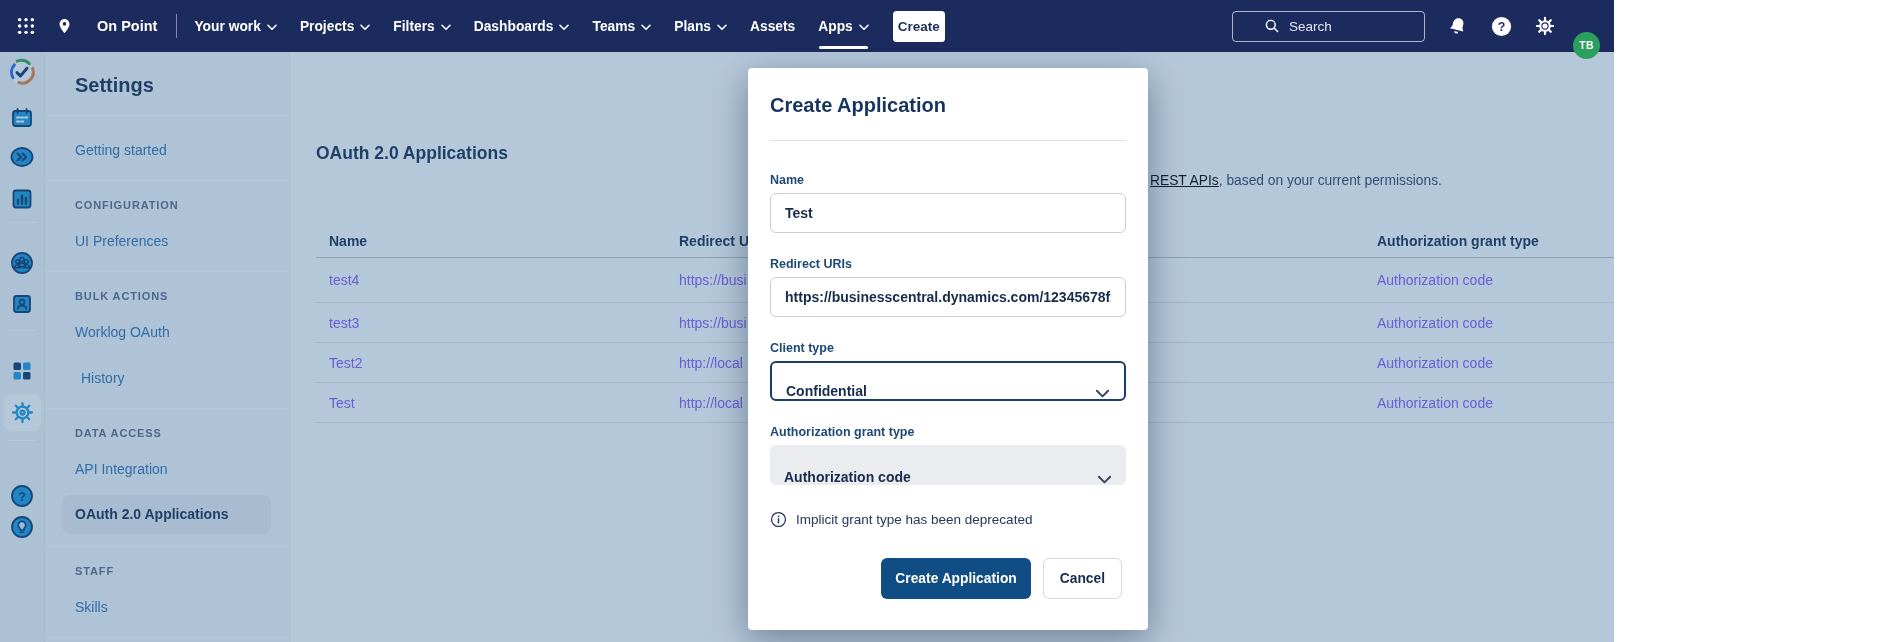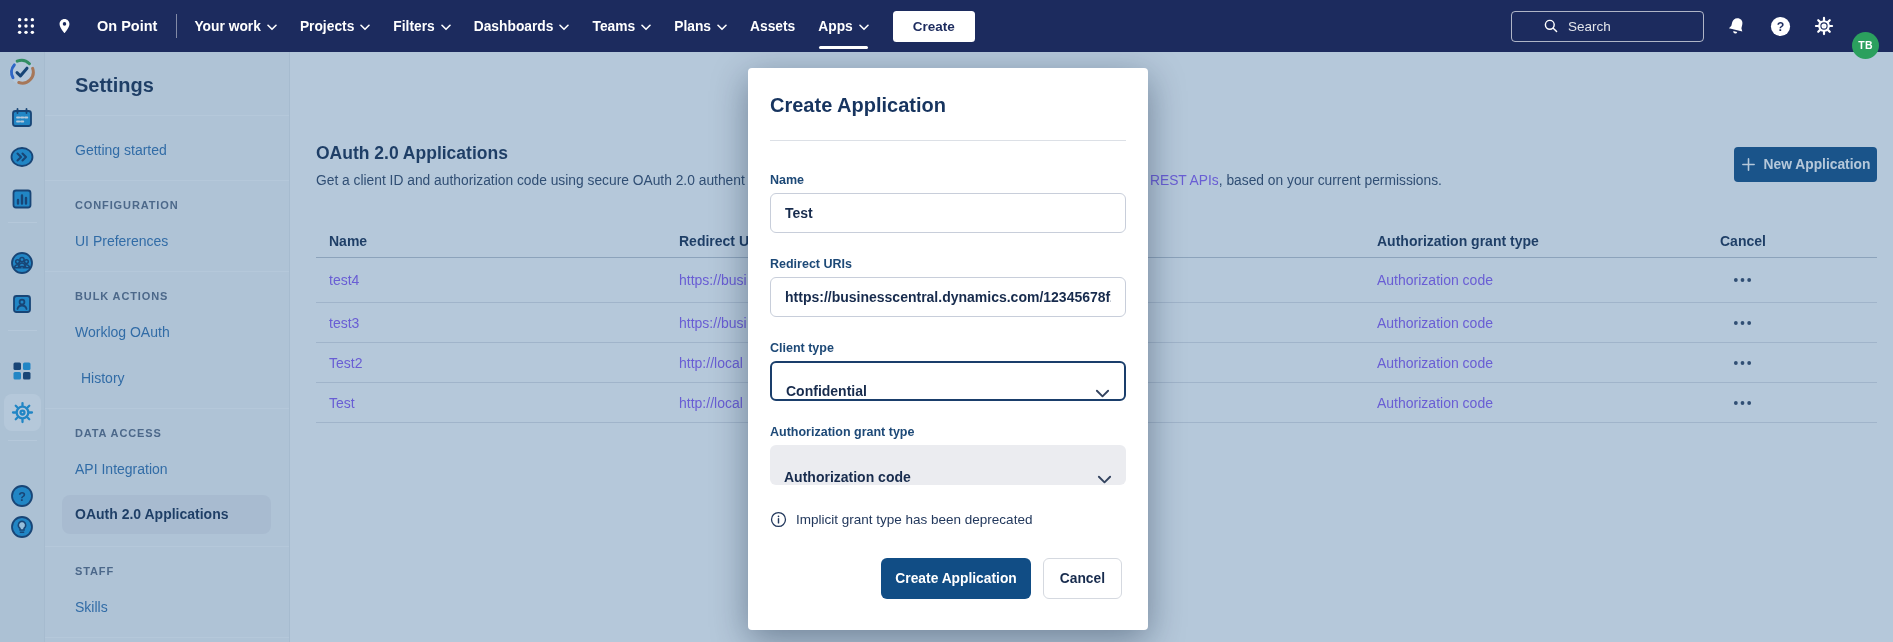--- a/index.html
+++ b/index.html
@@ -1,33 +1,33 @@
 <!DOCTYPE html>
 <html><head>
 <meta charset="utf-8">
 <style>
   * { margin:0; padding:0; box-sizing:border-box; }
   html,body { width:1893px; height:642px; overflow:hidden; }
   body { font-family:"Liberation Sans", sans-serif; background:#fff; }
-  .stage { position:relative; width:1893px; height:642px; overflow:hidden; background:#fff; }
+  .stage { position:relative; width:1614px; height:642px; overflow:hidden; background:#fff; }
 
   
   .topnav { position:absolute; left:0; top:0; width:100%; height:52px; background:#1C2B5E;
             display:flex; align-items:center; padding:0 14px 0 16px; z-index:20; }
   .nav-ico { display:flex; align-items:center; justify-content:center; cursor:pointer; }
   .nav-pin { margin-left:20px; }
   .nav-workspace { margin-left:24px; color:#fff; font-size:14.5px; font-weight:600; white-space:nowrap; }
   .nav-sep { width:1px; height:24px; background:rgba(255,255,255,0.45); margin:0 17px 0 19px; }
   .nav-menu { display:flex; align-items:center; gap:23px; height:52px; }
   .nav-item { position:relative; height:52px; display:flex; align-items:center; gap:6px;
               color:#fff; font-size:13.8px; font-weight:600; cursor:pointer; white-space:nowrap; }
   .nav-item .chev { display:flex; margin-top:2px; }
   .nav-item.active::after { content:""; position:absolute; left:1px; right:1px; bottom:3px; height:3px;
               background:#fff; border-radius:2px; }
-  .nav-create { margin-left:24px; height:31px; padding:0 20px; background:#fff; color:#1C2B5E;
+  .nav-create { margin-left:24px; height:31px; padding:0 5px; background:#fff; color:#1C2B5E;
               border:none; border-radius:3.5px; font-family:inherit; font-size:13.5px; font-weight:700; cursor:pointer; }
   .nav-right { margin-left:auto; display:flex; align-items:center; }
   .nav-search { display:flex; align-items:center; gap:9px; width:193px; height:31px;
               border:1px solid rgba(255,255,255,0.65); border-radius:4px; padding:0 10px; }
   .nav-search input { flex:1; min-width:0; background:transparent; border:none; outline:none;
               color:#fff; font-family:inherit; font-size:13.5px; }
   .nav-search input::placeholder { color:rgba(255,255,255,0.88); }
   .nav-right .nav-ico { margin-left:21px; }
   .avatar { margin-left:17px; width:27px; height:27px; border-radius:50%; background:#2BA05E;
               color:#fff; font-size:10.5px; font-weight:700; display:flex; align-items:center;
@@ -61,21 +61,21 @@
   .sb-item.selected { margin:16px 18px 0 17px; padding:10px 8px 10px 13px; line-height:19px;
              background:#EBECF0; border-radius:8px; color:#172B4D; font-weight:700; }
 
   
   .main { position:absolute; left:290px; top:0; right:0; bottom:0; background:#fff; }
   .main-heading { position:absolute; left:26px; top:90px; font-size:17.5px; font-weight:600; color:#172B4D; line-height:22px; }
   .main-desc { position:absolute; left:26px; top:120px; width:432px; font-size:13.8px; color:#344563;
                white-space:nowrap; overflow:hidden; line-height:18px; }
   .main-desc-right { position:absolute; left:860px; top:120px; font-size:13.8px; color:#344563;
                white-space:nowrap; line-height:18px; }
-  .main-desc-right .link, .link { color:#8b5cf6; cursor:pointer; }
+  .main-desc-right .link, .link { color:#000000; cursor:pointer;text-decoration:underline; }
   .btn-new-app { position:absolute; left:1444px; top:95px; width:143px; height:35px; background:#114D85;
                border:none; border-radius:4px; color:#fff; font-family:inherit; font-size:13.8px; font-weight:700;
                display:flex; align-items:center; justify-content:center; gap:8px; cursor:pointer; }
 
   .table { position:absolute; left:26px; top:172px; width:1561px; }
   .thead { position:relative; height:34px; border-bottom:1px solid #C1C7D0; }
   .th { position:absolute; top:50%; transform:translateY(-50%); font-size:14px; font-weight:700; color:#172B4D; white-space:nowrap; }
   .tr { position:relative; height:40px; border-bottom:1px solid #DFE1E6; }
   .tr:first-child { height:45px; }
   .td { position:absolute; top:50%; transform:translateY(-50%); font-size:14px; color:#8b5cf6; white-space:nowrap; }
@@ -348,21 +348,20 @@
           </div>
           <div class="sb-group">
             <div class="sb-heading">STAFF</div>
             <a class="sb-item">Skills</a>
           </div>
         </div>
     </aside>
 
     <main class="main">
       <h1 class="main-heading">OAuth 2.0 Applications</h1>
-      <div class="main-desc">Get a client ID and authorization code using secure OAuth 2.0 authent</div>
       <div class="main-desc-right">
         <span class="link">REST APIs</span><span>, based on your current permissions.</span>
       </div>
       <button class="btn-new-app">
         <span style="display:flex">
           <svg viewBox="0 0 16 16" width="15" height="15">
               <path d="M8 2v12M2 8h12" stroke="#fff" stroke-width="1.7" stroke-linecap="round"></path>
             </svg>
         </span>
         <span>New Application</span>

